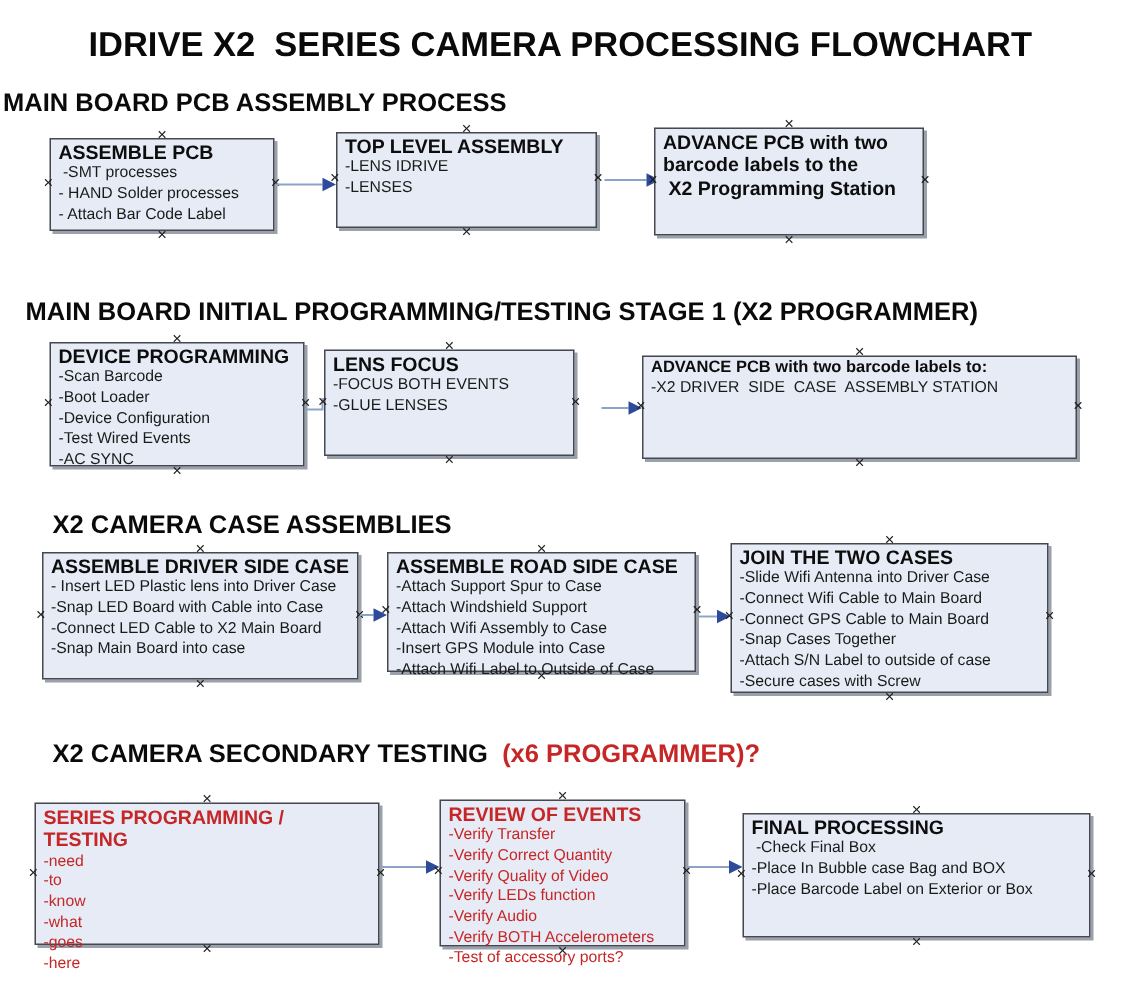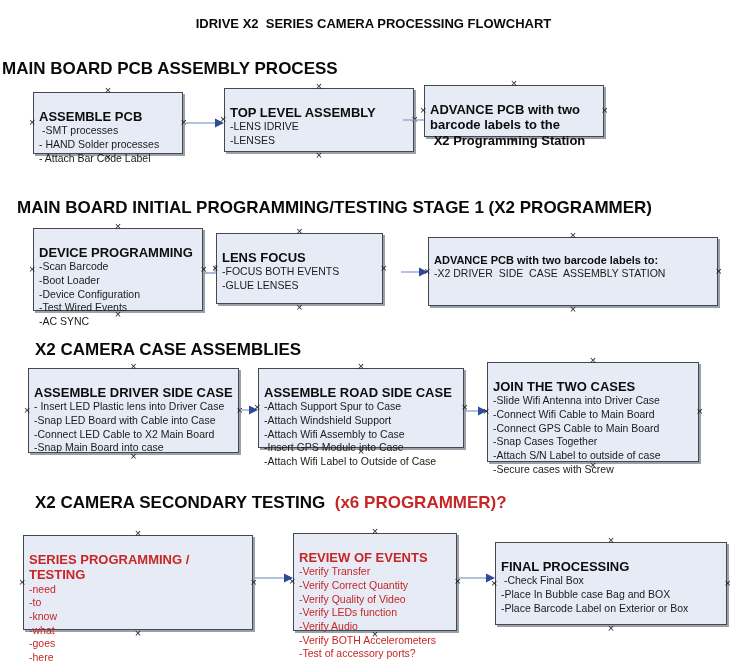--- a/index.html
+++ b/index.html
@@ -2,34 +2,34 @@
 <html style="--box-fill: #e6ebf5; --box-border: #45484e; --box-shadow: #9aa1ab; --connector-line: #8ba3c7; --connector-head: #2e4a9b; --accent-red: #c62626;"><head>
 <meta charset="utf-8">
 <style>
   html,body{margin:0;padding:0;background:#ffffff;}
   .canvas{
     position:relative;width:747px;height:662px;background:#ffffff;
     font-family:"Liberation Sans",sans-serif;overflow:hidden;
   }
   .main-title{
     position:absolute;top:16px;left:0;width:747px;text-align:center;
-    font-size:13px;font-weight:bold;color:#0a0a0a;white-space:pre-wrap;
+    font-size:23px;font-weight:bold;color:#0a0a0a;white-space:pre-wrap;
   }
   .sh{
     position:absolute;font-size:17px;font-weight:bold;color:#0a0a0a;white-space:pre-wrap;
   }
   .red-text{color:var(--accent-red,#c62626);text-align:center;}
   .fbox{
     position:absolute;box-sizing:border-box;
     background:var(--box-fill,#e6ebf5);
     border:1px solid var(--box-border,#45484e);
     box-shadow:2px 2px 0 0 var(--box-shadow,#9aa1ab);
     padding:1px 3px 1px 5px;
   }
-  .bt{font-size:13px;font-weight:bold;color:#0d0d0d;line-height:1.18;white-space:pre-wrap;margin-top:15px;}
+  .bt{font-size:13px;font-weight:bold;color:#0d0d0d;line-height:1.18;white-space:pre-wrap;}
   .bt-sm{font-size:11px;}
   .bi{font-size:10.5px;color:#1a1a1a;line-height:1.3;white-space:pre;}
   .fbox.red .bt,.fbox.red .bi{color:var(--accent-red,#c62626);}
   .cp{position:absolute;font-style:normal;font-size:11px;line-height:7px;color:#1c1c1c;}
   .cp::before{content:"\00D7";}
   .cp-t{top:-6px;left:50%;transform:translateX(-50%);}
   .cp-b{bottom:-8px;left:50%;transform:translateX(-50%);}
   .cp-l{left:-5px;top:50%;transform:translateY(-55%);}
   .cp-r{right:-5px;top:50%;transform:translateY(-55%);}
   .arrow{position:absolute;overflow:visible;}
@@ -54,36 +54,36 @@
     <div class="bi"> -SMT processes</div>
     <div class="bi">- HAND Solder processes</div>
     <div class="bi">- Attach Bar Code Label</div>
   </div>
 
   <svg class="arrow" style="left:184px;top:115px" width="40" height="16">
       <line class="cl" x1="0" y1="8" x2="31" y2="8"></line>
       <polygon class="ch" points="31,3.5 40,8 31,12.5"></polygon>
     </svg>
 
-  <div class="fbox" style="left:224px;top:88px;width:190px;height:64px">
+  <div class="fbox" style="left:224px;top:88px;width:174px;height:64px">
     <i class="cp cp-t"></i>
       <i class="cp cp-b"></i>
       <i class="cp cp-l"></i>
       <i class="cp cp-r"></i>
     <div class="bt">TOP LEVEL ASSEMBLY</div>
     <div class="bi">-LENS IDRIVE</div>
     <div class="bi">-LENSES</div>
   </div>
 
   <svg class="arrow" style="left:403px;top:112px" width="37" height="16">
       <line class="cl" x1="0" y1="8" x2="28" y2="8"></line>
       <polygon class="ch" points="28,3.5 37,8 28,12.5"></polygon>
     </svg>
 
-  <div class="fbox" style="left:424px;top:85px;width:180px;height:52px">
+  <div class="fbox" style="left:436px;top:85px;width:180px;height:72px">
     <i class="cp cp-t"></i>
       <i class="cp cp-b"></i>
       <i class="cp cp-l"></i>
       <i class="cp cp-r"></i>
     <div class="bt">ADVANCE PCB with two
 barcode labels to the
  X2 Programming Station</div>
   </div>
 
   <div class="sh" style="left:17px;top:198px">MAIN BOARD INITIAL PROGRAMMING/TESTING STAGE 1 (X2 PROGRAMMER)</div>

